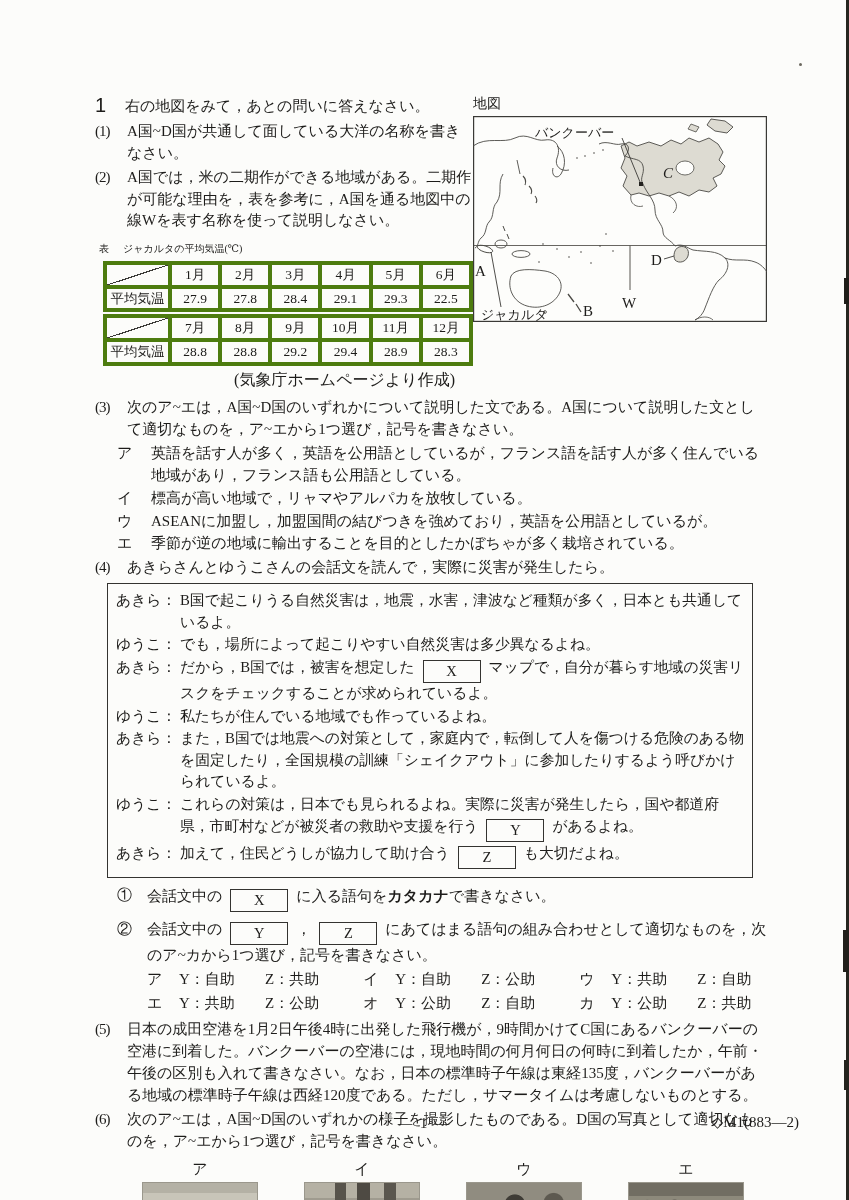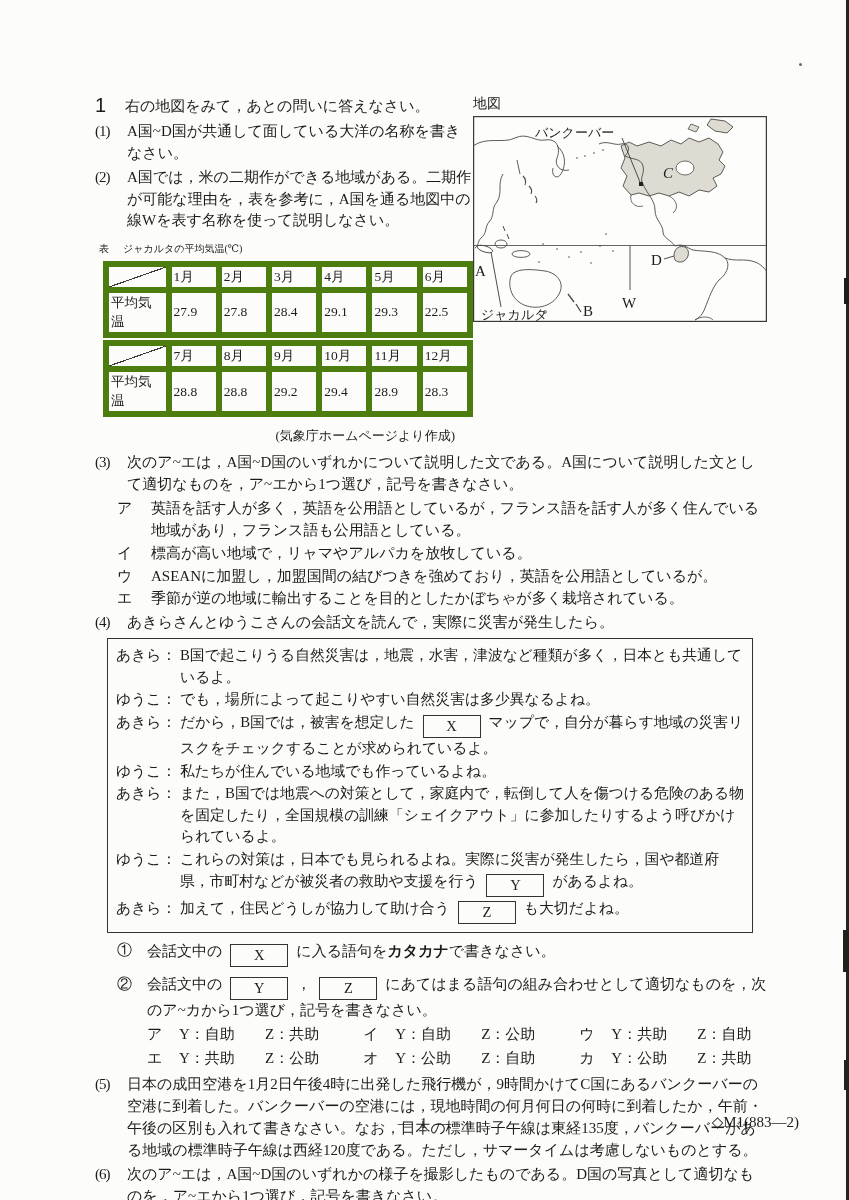--- a/index.html
+++ b/index.html
@@ -26,25 +26,25 @@
   .top-flex{display:flex;}
   .col-left{width:378px;flex:none;}
   .col-right{width:294px;flex:none;margin-left:0;}
   .map-title{font-size:14px;margin:0 0 2px 0;}
   .map-frame{width:294px;height:206px;}
 
   
   .tbl-caption{font-size:10px;margin:10px 8px 4px 4px;}
   .tbl-caption .tbl-word{margin-right:14px;}
   table.temp{border-collapse:collapse;margin-left:8px;font-size:13.5px;}
-  table.temp td{border:6px solid #4d7c0f;width:46px;height:18px;padding:0 2px;}
+  table.temp td{border:4px solid #4d7c0f;text-align:center;width:46px;height:18px;padding:0 2px;}
   table.temp td.rowlab{width:66px;}
   td.diag{background:linear-gradient(to bottom right,transparent 48.5%,#3c3b38 48.5%,#3c3b38 51.5%,transparent 51.5%);}
   table.temp.second{margin-top:2px;}
-  .tbl-src{font-size:13px;text-align:right;width:360px;margin-top:10px;}
+  .tbl-src{font-size:16px;text-align:right;width:360px;margin-top:2px;}
 
   
   .dialog-box{border:1.5px solid #343330;margin:4px 0 6px 12px;width:646px;padding:5px 8px 7px 8px;box-sizing:border-box;font-size:14.8px;}
   .drow{display:flex;margin:1px 0;}
   .drow .spk{width:64px;flex:none;}
   .drow .dtxt{flex:1;}
   .blank{display:inline-block;width:56px;height:21px;border:1.2px solid #343330;text-align:center;line-height:21px;vertical-align:-4px;margin:0 8px;font-size:14.5px;}
 
   
   .sub{display:flex;margin:7px 0 2px 22px;}

